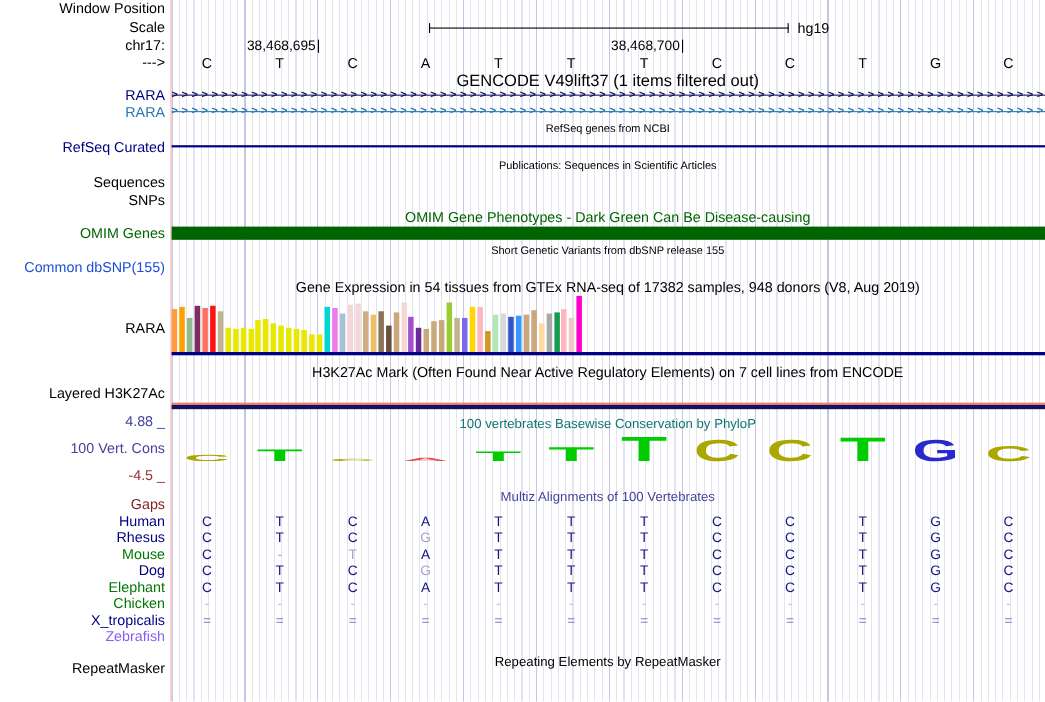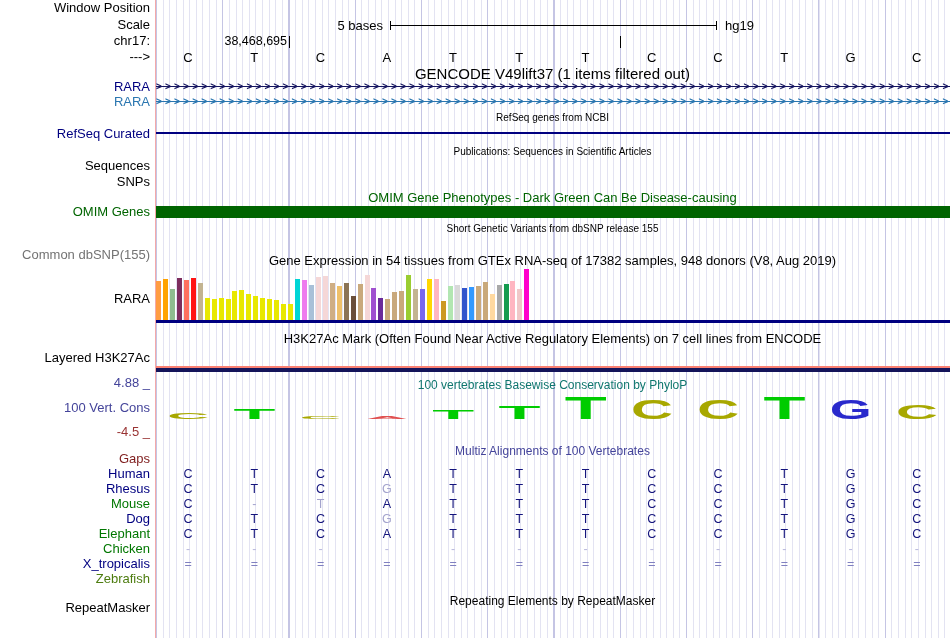--- a/index.html
+++ b/index.html
@@ -31,26 +31,26 @@
   .gtex-bars .bar{position:absolute;bottom:0;width:5px;}
   .mz{position:absolute;left:155px;top:452px;width:795px;height:140px;}
   .mz span{position:absolute;width:66.25px;text-align:center;font-size:12.5px;line-height:14px;}
 </style>
 </head>
 <body>
 
 <div class="screen">
   <div class="grid"></div>
 
-  <div class="num" style="left:155px;width:228px;top:18px;font-size:13px;">5 bases</div>
   <div class="ruler" style="left:390px;top:25px;width:327px;"></div>
   <div class="abs" style="left:725px;top:18px;font-size:13px;">hg19</div>
 
   <div class="num" style="left:155px;width:132px;top:34px;">38,468,695</div>
   <div class="tickbar" style="left:289px;top:36px;"></div>
+  <div class="num" style="left:420px;width:198px;top:34px;">38,468,700</div>
   <div class="tickbar" style="left:620px;top:36px;"></div>
 
   <div id="seq-row" class="abs" style="left:155px;top:50px;width:795px;height:14px;">
       <span class="seqcell" style="left: 0px;">C</span>
       <span class="seqcell" style="left: 66.25px;">T</span>
       <span class="seqcell" style="left: 132.5px;">C</span>
       <span class="seqcell" style="left: 198.75px;">A</span>
       <span class="seqcell" style="left: 265px;">T</span>
       <span class="seqcell" style="left: 331.25px;">T</span>
       <span class="seqcell" style="left: 397.5px;">T</span>
@@ -65,35 +65,35 @@
       <div class="lbl" style="top: 1px; color: rgb(0, 0, 0);">Window Position</div>
       <div class="lbl" style="top: 18px; color: rgb(0, 0, 0);">Scale</div>
       <div class="lbl" style="top: 34px; color: rgb(0, 0, 0);">chr17:</div>
       <div class="lbl" style="top: 50px; color: rgb(0, 0, 0);">---&gt;</div>
       <div class="lbl" style="top: 80px; color: rgb(0, 0, 128);">RARA</div>
       <div class="lbl" style="top: 95px; color: rgb(42, 118, 176);">RARA</div>
       <div class="lbl" style="top: 127px; color: rgb(0, 0, 128);">RefSeq Curated</div>
       <div class="lbl" style="top: 159px; color: rgb(0, 0, 0);">Sequences</div>
       <div class="lbl" style="top: 175px; color: rgb(0, 0, 0);">SNPs</div>
       <div class="lbl" style="top: 205px; color: rgb(0, 100, 0);">OMIM Genes</div>
-      <div class="lbl" style="top: 248px; color: #737373; text-align: right;">Common dbSNP(155)</div>
+      <div class="lbl" style="top: 236px; color: #1d4ed8; text-align: right;">Common dbSNP(155)</div>
       <div class="lbl" style="top: 292px; color: rgb(0, 0, 0);">RARA</div>
       <div class="lbl" style="top: 351px; color: rgb(0, 0, 0);">Layered H3K27Ac</div>
       <div class="lbl" style="top: 376px; color: rgb(68, 68, 154);">4.88 _</div>
       <div class="lbl" style="top: 401px; color: rgb(68, 68, 154);">100 Vert. Cons</div>
       <div class="lbl" style="top: 425px; color: rgb(153, 51, 51);">-4.5 _</div>
       <div class="lbl" style="top: 452px; color: #7f1d1d;">Gaps</div>
       <div class="lbl" style="top: 467px; color: rgb(0, 0, 128);">Human</div>
       <div class="lbl" style="top: 482px; color: rgb(0, 0, 128);">Rhesus</div>
       <div class="lbl" style="top: 497px; color: rgb(0, 119, 0);">Mouse</div>
       <div class="lbl" style="top: 512px; color: rgb(0, 0, 128);">Dog</div>
       <div class="lbl" style="top: 527px; color: rgb(0, 119, 0);">Elephant</div>
       <div class="lbl" style="top: 542px; color: rgb(0, 119, 0);">Chicken</div>
       <div class="lbl" style="top: 557px; color: rgb(0, 0, 128);">X_tropicalis</div>
-      <div class="lbl" style="top: 572px; color: #4d7c0f;">Zebrafish</div>
+      <div class="lbl" style="top: 572px; color: #8b5cf6;">Zebrafish</div>
       <div class="lbl" style="top: 601px; color: rgb(0, 0, 0);">RepeatMasker</div>
     </div>
   <div id="titles">
       <div class="title" style="top: 67px; font-size: 15px; color: rgb(0, 0, 0);">GENCODE V49lift37 (1 items filtered out)</div>
       <div class="title" style="top: 111px; font-size: 10px; color: rgb(0, 0, 0);">RefSeq genes from NCBI</div>
       <div class="title" style="top: 145px; font-size: 10px; color: rgb(0, 0, 0);">Publications: Sequences in Scientific Articles</div>
       <div class="title" style="top: 191px; font-size: 13px; color: rgb(0, 100, 0);">OMIM Gene Phenotypes - Dark Green Can Be Disease-causing</div>
       <div class="title" style="top: 222px; font-size: 10px; color: rgb(0, 0, 0);">Short Genetic Variants from dbSNP release 155</div>
       <div class="title" style="top: 254px; font-size: 13px; color: rgb(0, 0, 0);">Gene Expression in 54 tissues from GTEx RNA-seq of 17382 samples, 948 donors (V8, Aug 2019)</div>
       <div class="title" style="top: 332px; font-size: 13px; color: rgb(0, 0, 0);">H3K27Ac Mark (Often Found Near Active Regulatory Elements) on 7 cell lines from ENCODE</div>

